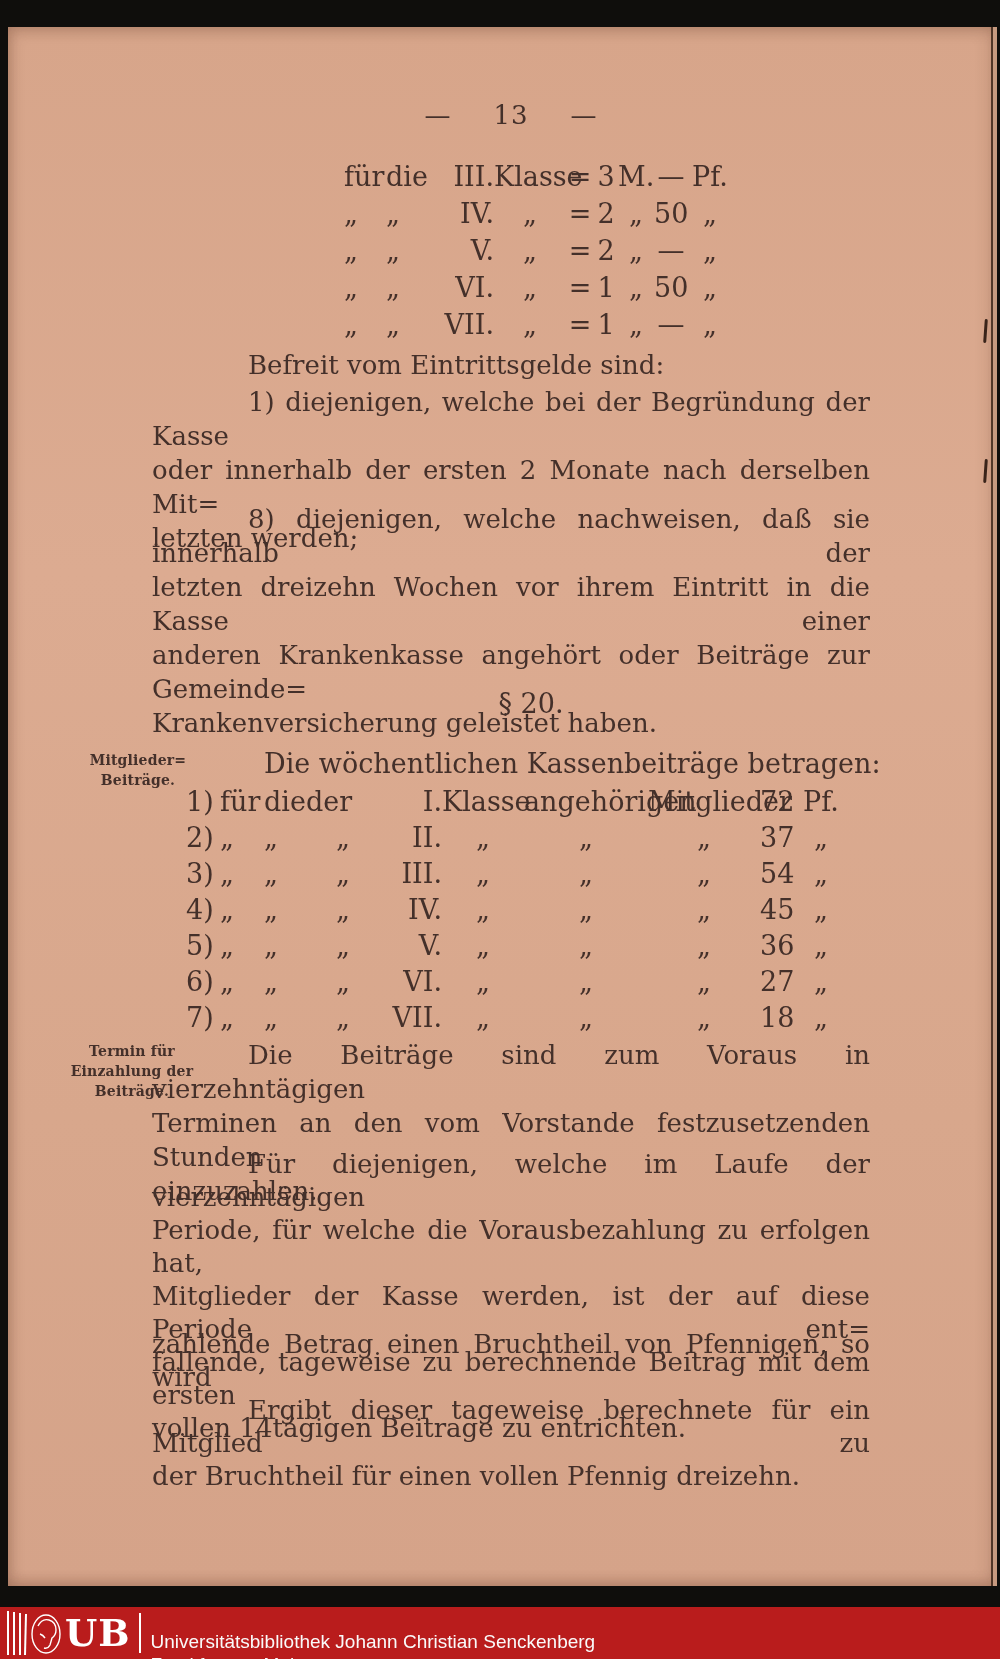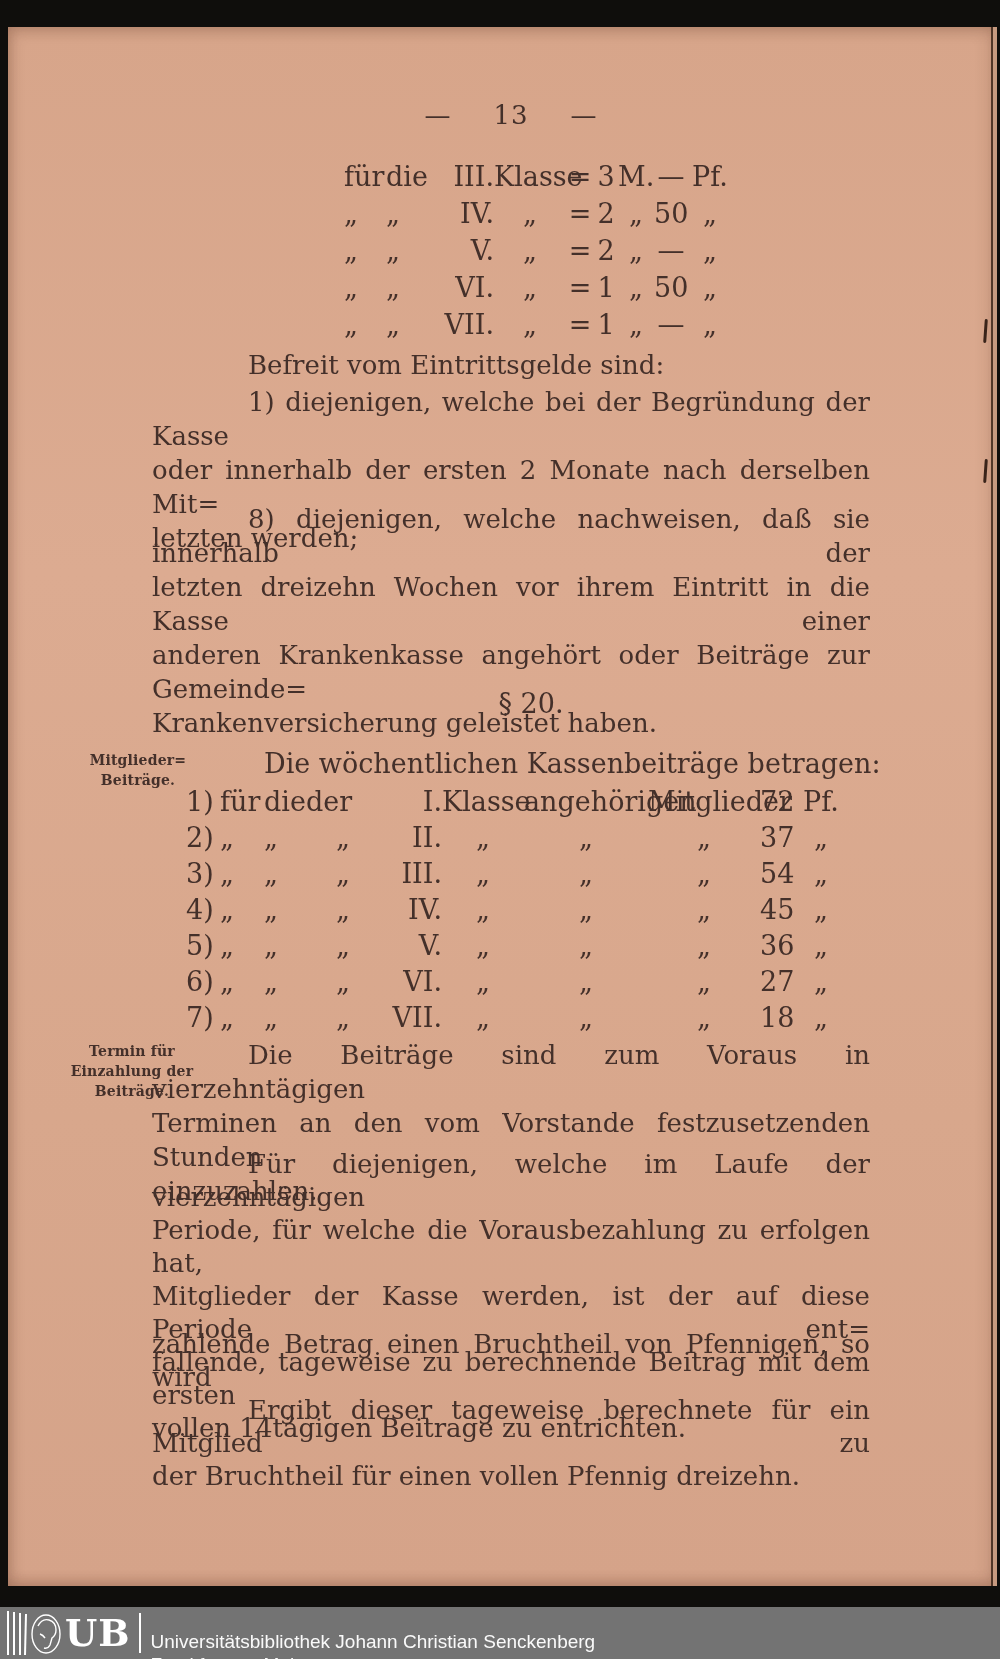--- a/index.html
+++ b/index.html
@@ -64,21 +64,21 @@
   .lc4{width:92px;text-align:right;}
   .lc5{width:82px;text-align:center;}
   .lc6{width:124px;text-align:center;}
   .lc7{width:112px;text-align:center;}
   .lc8{width:38px;text-align:left;}
   .lc9{width:46px;text-align:center;}
 
   
   .footer{
     position:absolute;left:0;top:1607px;width:1000px;height:52px;
-    background:#737373;display:flex;align-items:center;
+    background:#b91c1c;display:flex;align-items:center;
     font-family:"Liberation Sans", sans-serif;color:#fafafa;
   }
   .logo{display:flex;align-items:center;height:46px;margin-left:5px;}
   .ub{font-family:"DejaVu Serif", serif;font-weight:bold;font-size:37px;color:#ffffff;margin-left:2px;letter-spacing:1px;}
   .divider{width:2px;height:40px;background:#ffffff;margin:0 10px 0 8px;}
   .ftext{font-size:19px;line-height:23px;margin-top:39px;}
 </style>
 </head>
 <body>
 

